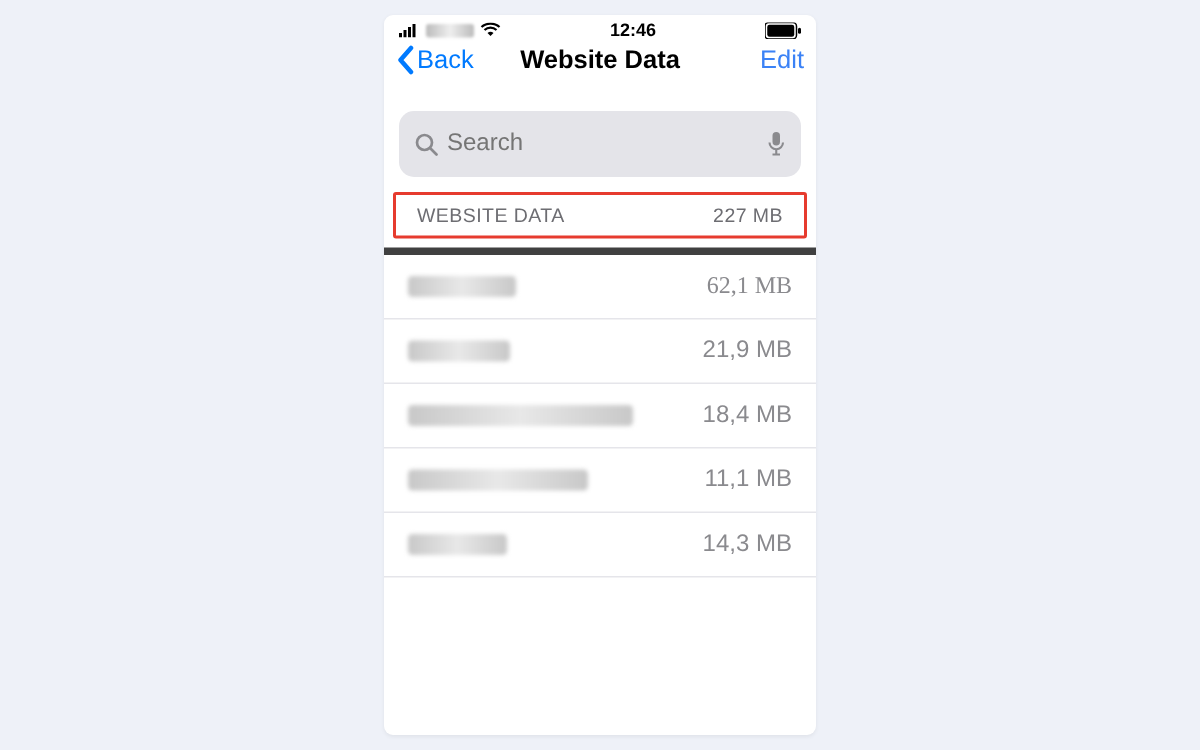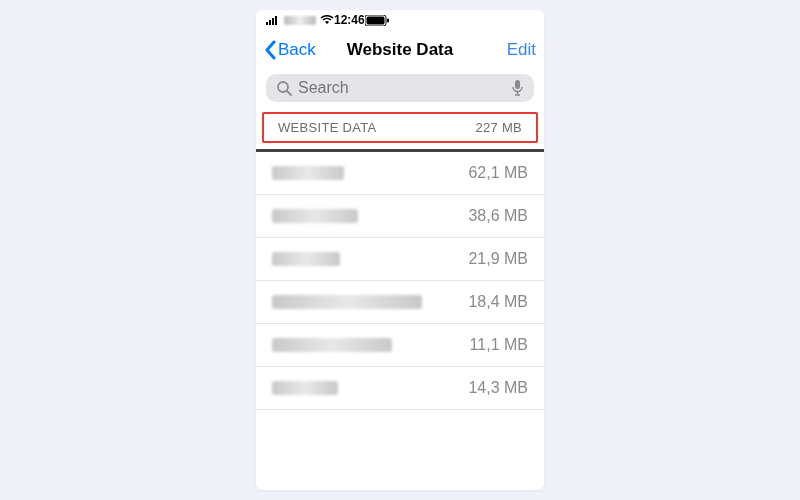--- a/index.html
+++ b/index.html
@@ -20,37 +20,38 @@
       border-radius: 6px;
       box-shadow: 0 1px 3px rgba(0,0,0,0.06);
       overflow: hidden;
       display: flex;
       flex-direction: column;
     }
     .statusbar {
       height: 20px;
       display: flex;
       align-items: center;
+      justify-content: space-between;
       padding: 0 10px;
       font-size: 12px;
       font-weight: 600;
       color: #000;
     }
     .status-left, .status-right { display: flex; align-items: center; gap: 4px; }
     .status-center { font-weight: 600; }
     .carrier-blur {
       width: 32px; height: 9px;
       background: linear-gradient(90deg,#bbb,#eee,#bbb);
       filter: blur(1px);
       border-radius: 2px;
     }
     .navbar {
       height: 40px;
       display: flex;
-      align-items: center;
+      align-items: flex-start;
       justify-content: space-between;
       padding: 0 8px;
     }
     .back {
       display: flex;
       align-items: center;
       color: #007aff;
       font-size: 17px;
     }
     .back .chev { margin-right: 2px; }
@@ -66,21 +67,21 @@
     .edit {
       color: #3b82f6;
       font-size: 17px;
     }
     .searchwrap {
       padding: 4px 10px 10px 10px;
     }
     .searchbar {
       background: #e4e4e9;
       border-radius: 10px;
-      height: 28px;
+      height: 44px;
       display: flex;
       align-items: center;
       padding: 0 10px;
       gap: 6px;
     }
     .searchbar input {
       flex: 1;
       border: none;
       background: transparent;
       font-size: 16px;
@@ -104,21 +105,21 @@
       flex: 1;
       overflow: hidden;
     }
     .row {
       display: flex;
       justify-content: space-between;
       align-items: center;
       padding: 12px 16px;
       border-bottom: 1px solid #e5e5ea;
     }
-    .row:first-child { border-top: 3px solid #404040; margin-top: 6px; }
+    .row:first-child { border-top: 5px solid #404040; margin-top: 6px; font-family: Liberation Serif, serif; }
     .domain-blur {
       height: 14px;
       background: linear-gradient(90deg,#c8c8c8,#e8e8e8,#c8c8c8);
       filter: blur(1.4px);
       border-radius: 3px;
     }
     .size {
       font-size: 16px;
       color: #8a8a8e;
       white-space: nowrap;
@@ -199,24 +200,20 @@
     <span class="label">Website Data</span>
     <span>227 MB</span>
   </div>
 
   <div class="list" id="list">
       <div class="row">
         <div class="domain-blur" style="width: 72px;"></div>
         <div class="size">62,1 MB</div>
       </div>
       <div class="row">
-        <div class="domain-blur" style="width: 86px;"></div>
-        <div class="size">38,6 MB</div>
-      </div>
-      <div class="row">
         <div class="domain-blur" style="width: 68px;"></div>
         <div class="size">21,9 MB</div>
       </div>
       <div class="row">
         <div class="domain-blur" style="width: 150px;"></div>
         <div class="size">18,4 MB</div>
       </div>
       <div class="row">
         <div class="domain-blur" style="width: 120px;"></div>
         <div class="size">11,1 MB</div>

